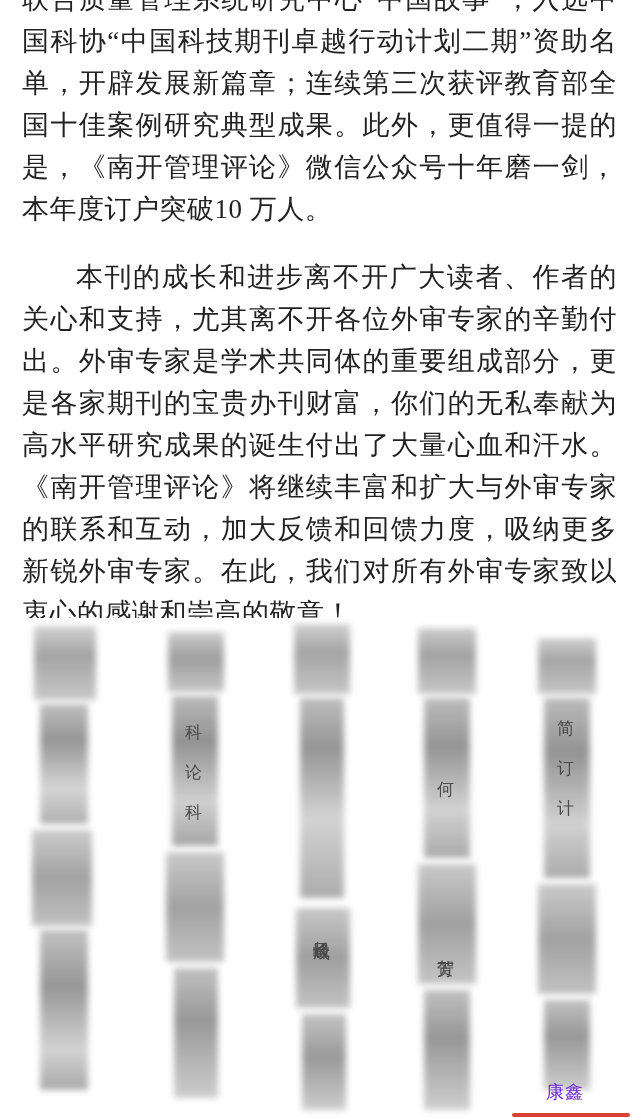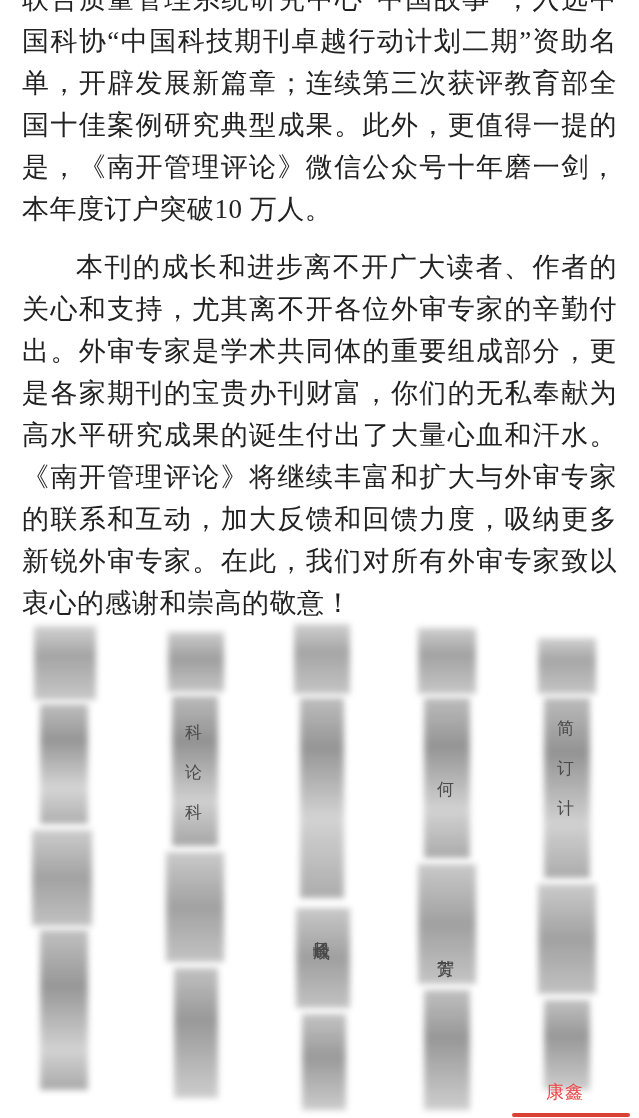--- a/index.html
+++ b/index.html
@@ -35,21 +35,21 @@
     line-height: 42px;
     letter-spacing: 0.5px;
     text-align: justify;
     color: #222;
     margin: 0;
   }
   .para-clipped {
     margin-top: -22px;
   }
   .para + .para {
-    margin-top: 16px;
+    margin-top: 26px;
   }
   .indent {
     text-indent: 2em;
   }
 
   
   .names-strip {
     position: absolute;
     left: 0;
     top: 618px;
@@ -80,21 +80,21 @@
     color: #4a4a4a;
     letter-spacing: 1px;
     writing-mode: vertical-rl;
     filter: blur(0.4px);
   }
 
   .nm-clear {
     position: absolute;
     font-family: "Liberation Sans", sans-serif;
     font-size: 18px;
-    color: #ef4444;
+    color: #6d28d9;
     letter-spacing: 1px;
   }
 
   .red-underline {
     position: absolute;
     height: 4px;
     background: #d94136;
     border-radius: 2px;
   }
 </style>

